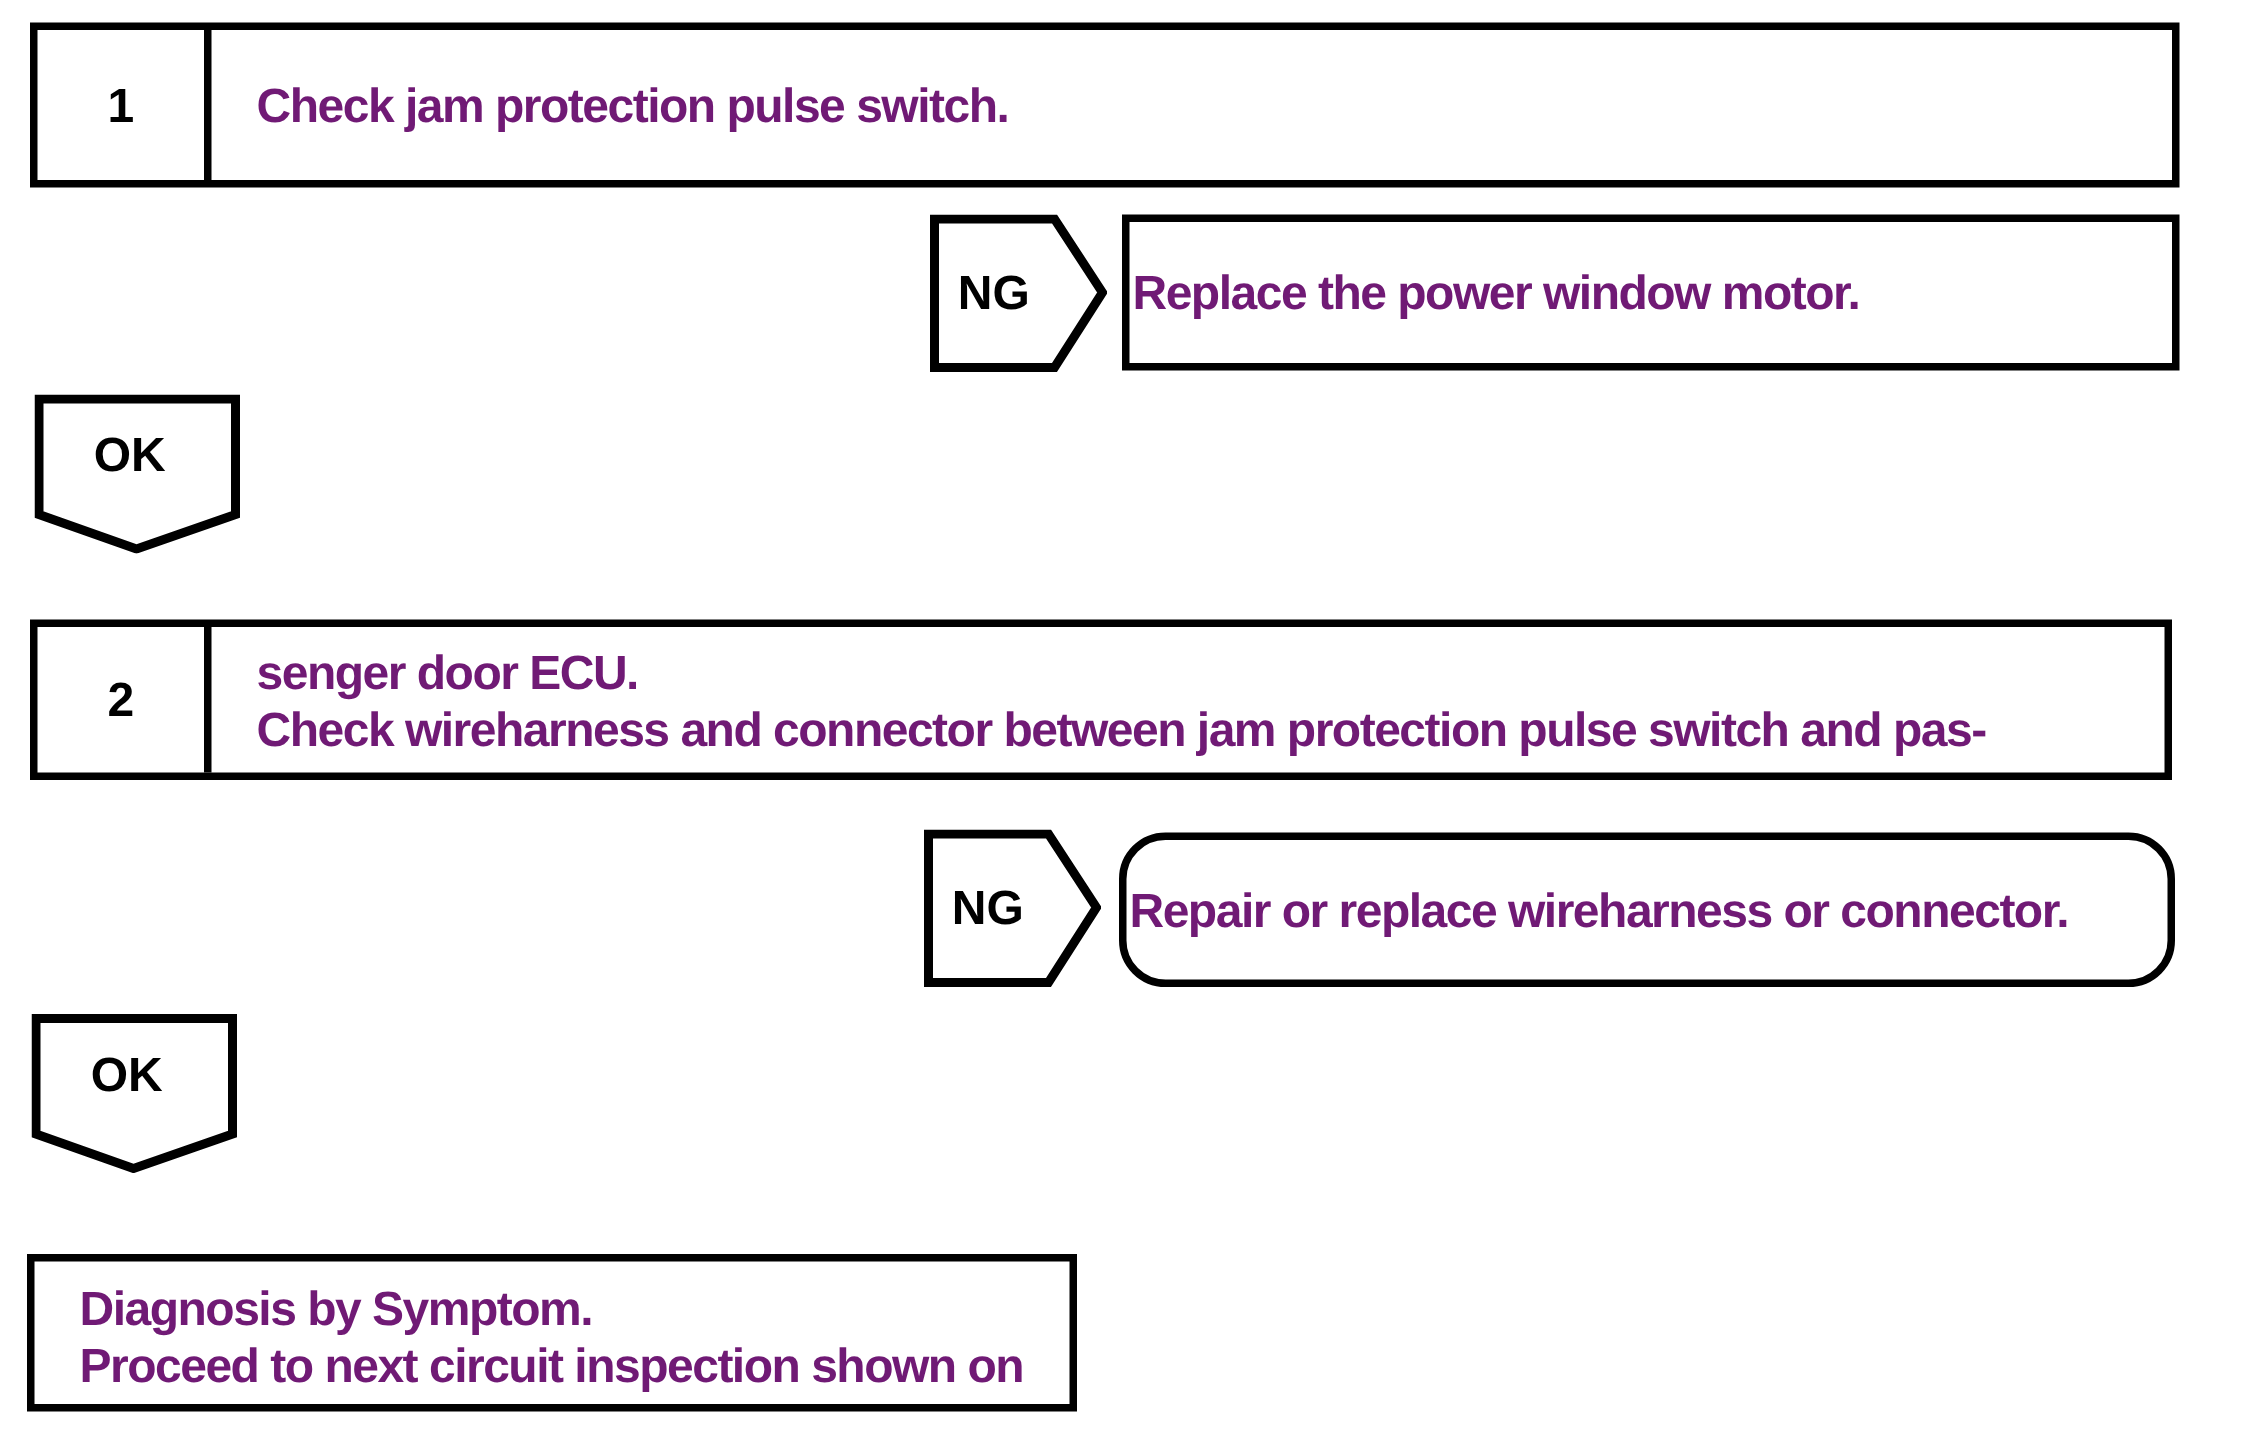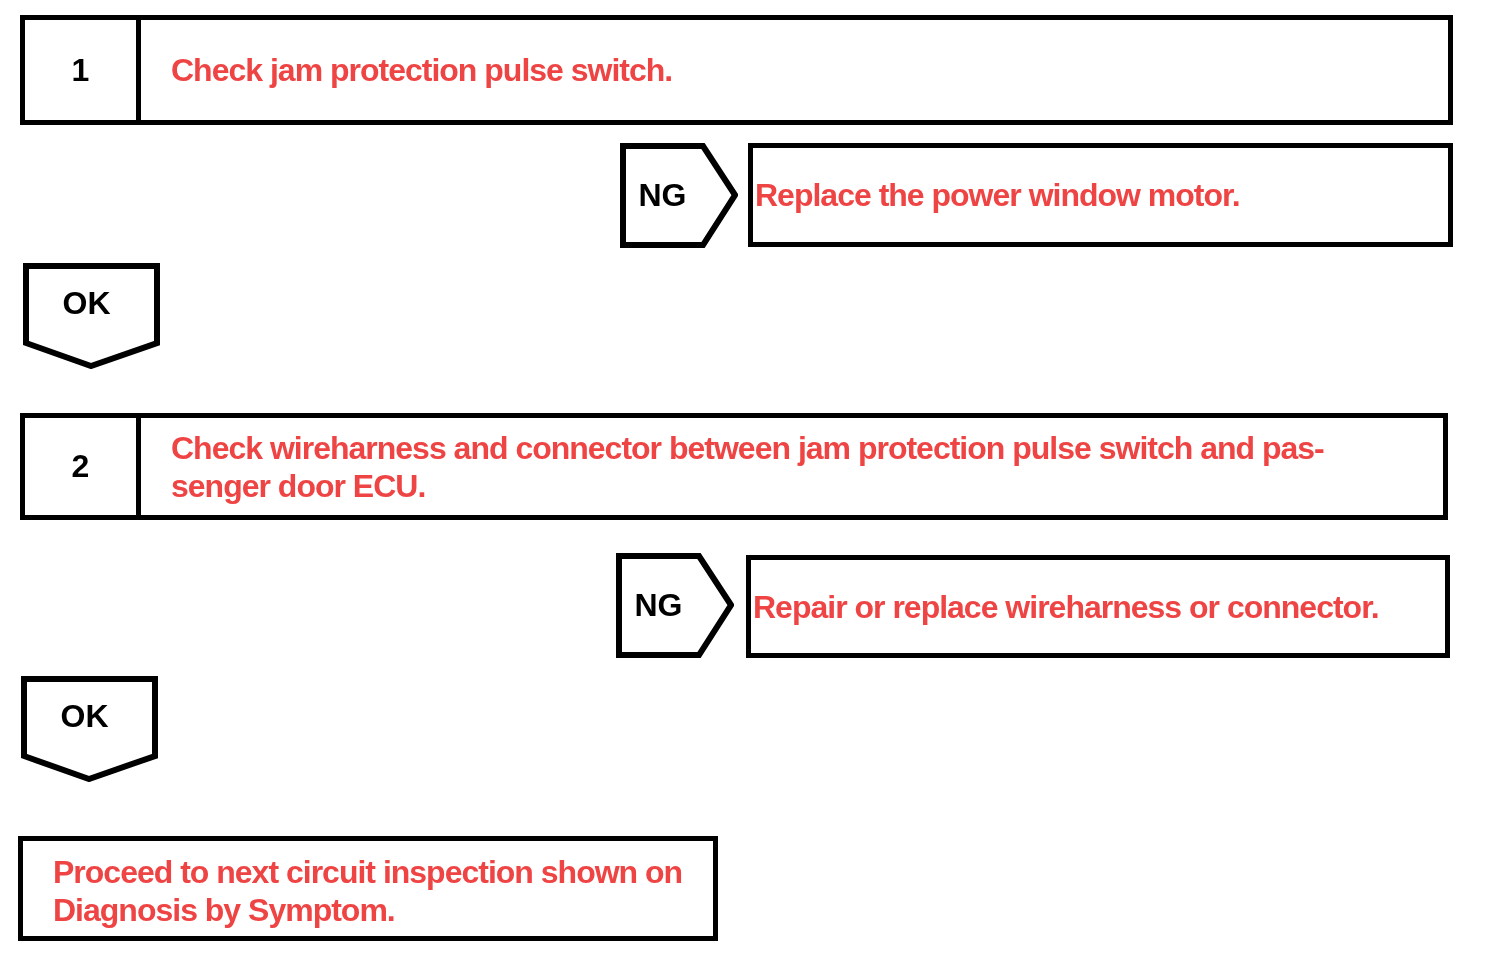--- a/index.html
+++ b/index.html
@@ -8,21 +8,21 @@
     background: #ffffff;
     font-family: "Liberation Sans", "DejaVu Sans", sans-serif;
     overflow: hidden;
   }
   .stage { position: relative; width: 1504px; height: 960px; background: #ffffff; }
 
   .flow-text {
     font-weight: 700;
     font-size: 32px;
     letter-spacing: -1px;
-    color: #ef4444;
+    color: #701a75;
     white-space: nowrap;
     line-height: 38px;
   }
 
   .step-box {
     position: absolute;
     border: 5px solid #000;
     background: #fff;
     display: flex;
     align-items: stretch;
@@ -111,41 +111,41 @@
       <polygon points="3,3 134,3 134,80 68,103 3,80" fill="#ffffff" stroke="#000000" stroke-width="6" stroke-linejoin="miter"></polygon>
     </svg>
     <span class="arrow-label ok-label-pos">OK</span>
   </div>
 
   <div class="step-box" style="left:20px; top:413px; width:1428px; height:107px;">
     <div class="num-cell">
       <span class="num-label">2</span>
     </div>
     <div class="step-title">
+      <span class="flow-text">senger door ECU.</span>
       <span class="flow-text">Check wireharness and connector between jam protection pulse switch and pas-</span>
-      <span class="flow-text">senger door ECU.</span>
     </div>
   </div>
 
   <div class="arrow-wrap" style="left:616px; top:553px; width:118px; height:105px;">
     <svg width="118" height="105" viewBox="0 0 118 105">
       <polygon points="3,3 83,3 115,52 83,102 3,102" fill="#ffffff" stroke="#000000" stroke-width="6" stroke-linejoin="miter"></polygon>
     </svg>
     <span class="arrow-label ng-label-pos">NG</span>
   </div>
 
-  <div class="action-box" style="left:746px; top:555px; width:704px; height:103px;">
+  <div class="action-box" style="left:746px; top:555px; width:704px; height:103px;border-radius:31px;">
     <span class="flow-text">Repair or replace wireharness or connector.</span>
   </div>
 
   <div class="arrow-wrap" style="left:21px; top:676px; width:137px; height:106px;">
     <svg width="137" height="106" viewBox="0 0 137 106">
       <polygon points="3,3 134,3 134,80 68,103 3,80" fill="#ffffff" stroke="#000000" stroke-width="6" stroke-linejoin="miter"></polygon>
     </svg>
     <span class="arrow-label ok-label-pos">OK</span>
   </div>
 
   <div class="result-box" style="left:18px; top:836px; width:700px; height:105px;">
+    <span class="flow-text">Diagnosis by Symptom.</span>
     <span class="flow-text">Proceed to next circuit inspection shown on</span>
-    <span class="flow-text">Diagnosis by Symptom.</span>
   </div>
 
 </div>
 
 </body></html>

